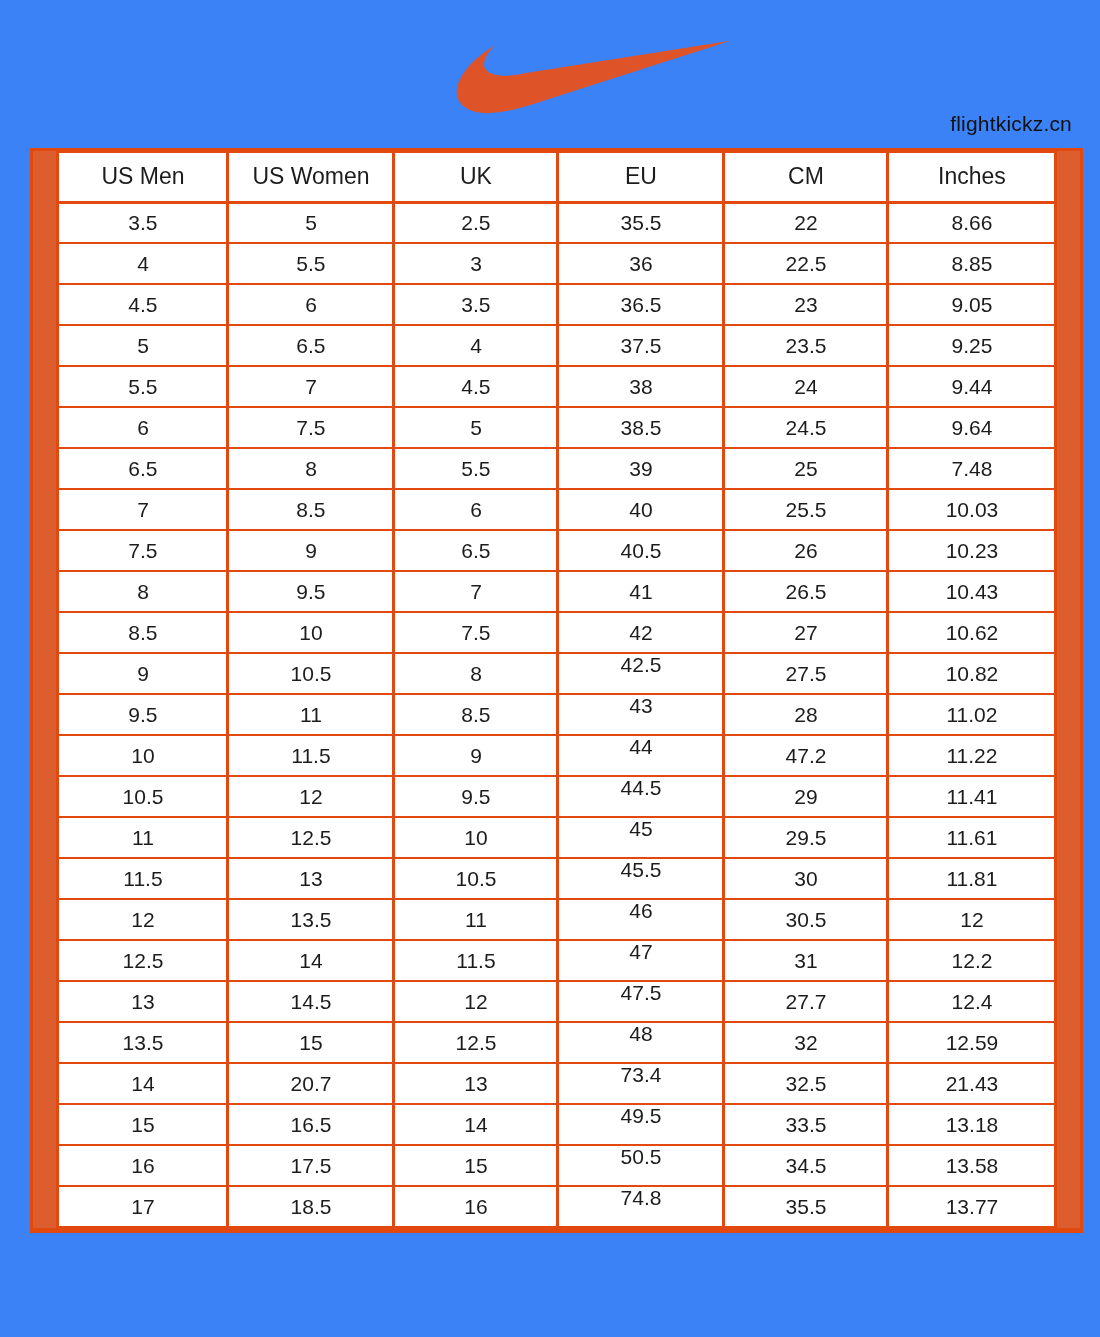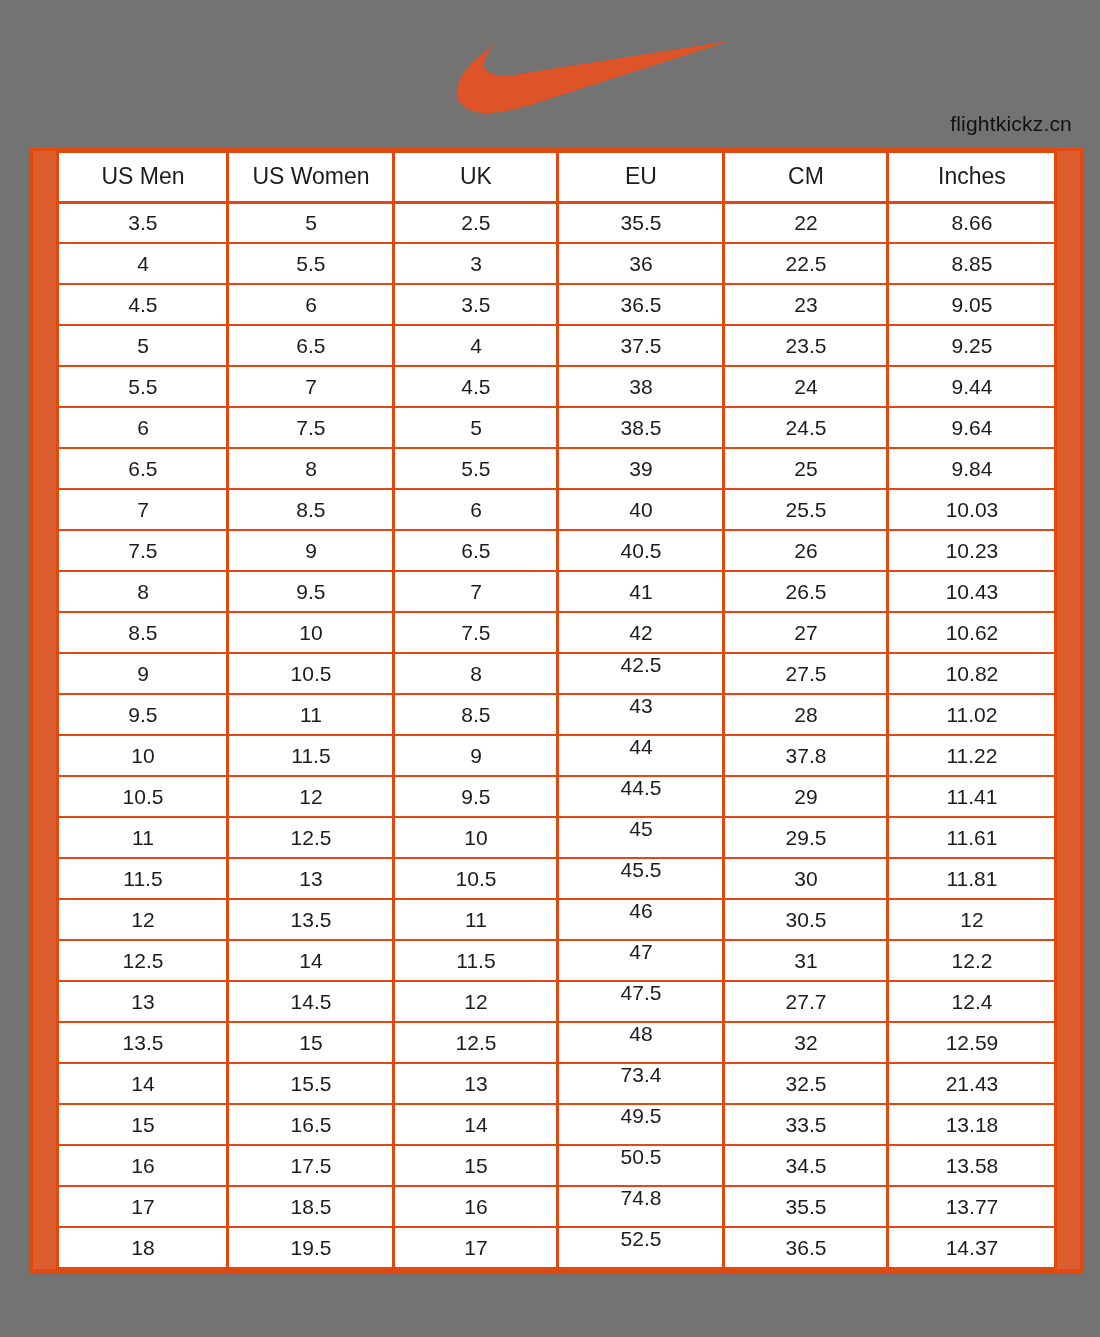--- a/index.html
+++ b/index.html
@@ -11,21 +11,21 @@
   * { margin: 0; padding: 0; box-sizing: border-box; }
   html, body {
     width: 1100px;
     background: #ffffff;
     font-family: "Liberation Sans", "DejaVu Sans", sans-serif;
   }
   .page {
     position: relative;
     width: 1100px;
     height: 1337px;
-    background: #737373;
+    background: #3b82f6;
     overflow: hidden;
   }
   
   .brand {
     position: relative;
     height: 148px;
     width: 100%;
   }
   .swoosh {
     position: absolute;
@@ -169,21 +169,21 @@
             <td><span class="cv">38.5</span></td>
             <td><span class="cv">24.5</span></td>
             <td><span class="cv">9.64</span></td>
           </tr>
           <tr>
             <td><span class="cv">6.5</span></td>
             <td><span class="cv">8</span></td>
             <td><span class="cv">5.5</span></td>
             <td><span class="cv">39</span></td>
             <td><span class="cv">25</span></td>
-            <td><span class="cv">9.84</span></td>
+            <td><span class="cv">7.48</span></td>
           </tr>
           <tr>
             <td><span class="cv">7</span></td>
             <td><span class="cv">8.5</span></td>
             <td><span class="cv">6</span></td>
             <td><span class="cv">40</span></td>
             <td><span class="cv">25.5</span></td>
             <td><span class="cv">10.03</span></td>
           </tr>
           <tr>
@@ -224,21 +224,21 @@
             <td><span class="cv">8.5</span></td>
             <td><span class="cv raised">43</span></td>
             <td><span class="cv">28</span></td>
             <td><span class="cv">11.02</span></td>
           </tr>
           <tr>
             <td><span class="cv">10</span></td>
             <td><span class="cv">11.5</span></td>
             <td><span class="cv">9</span></td>
             <td><span class="cv raised">44</span></td>
-            <td><span class="cv">37.8</span></td>
+            <td><span class="cv">47.2</span></td>
             <td><span class="cv">11.22</span></td>
           </tr>
           <tr>
             <td><span class="cv">10.5</span></td>
             <td><span class="cv">12</span></td>
             <td><span class="cv">9.5</span></td>
             <td><span class="cv raised">44.5</span></td>
             <td><span class="cv">29</span></td>
             <td><span class="cv">11.41</span></td>
           </tr>
@@ -285,21 +285,21 @@
           <tr>
             <td><span class="cv">13.5</span></td>
             <td><span class="cv">15</span></td>
             <td><span class="cv">12.5</span></td>
             <td><span class="cv raised">48</span></td>
             <td><span class="cv">32</span></td>
             <td><span class="cv">12.59</span></td>
           </tr>
           <tr>
             <td><span class="cv">14</span></td>
-            <td><span class="cv">15.5</span></td>
+            <td><span class="cv">20.7</span></td>
             <td><span class="cv">13</span></td>
             <td><span class="cv raised">73.4</span></td>
             <td><span class="cv">32.5</span></td>
             <td><span class="cv">21.43</span></td>
           </tr>
           <tr>
             <td><span class="cv">15</span></td>
             <td><span class="cv">16.5</span></td>
             <td><span class="cv">14</span></td>
             <td><span class="cv raised">49.5</span></td>
@@ -315,26 +315,18 @@
             <td><span class="cv">13.58</span></td>
           </tr>
           <tr>
             <td><span class="cv">17</span></td>
             <td><span class="cv">18.5</span></td>
             <td><span class="cv">16</span></td>
             <td><span class="cv raised">74.8</span></td>
             <td><span class="cv">35.5</span></td>
             <td><span class="cv">13.77</span></td>
           </tr>
-          <tr>
-            <td><span class="cv">18</span></td>
-            <td><span class="cv">19.5</span></td>
-            <td><span class="cv">17</span></td>
-            <td><span class="cv raised">52.5</span></td>
-            <td><span class="cv">36.5</span></td>
-            <td><span class="cv">14.37</span></td>
-          </tr>
         </tbody>
     </table>
     <div class="strip right"></div>
   </div>
 
 </div>
 
 </body></html>

